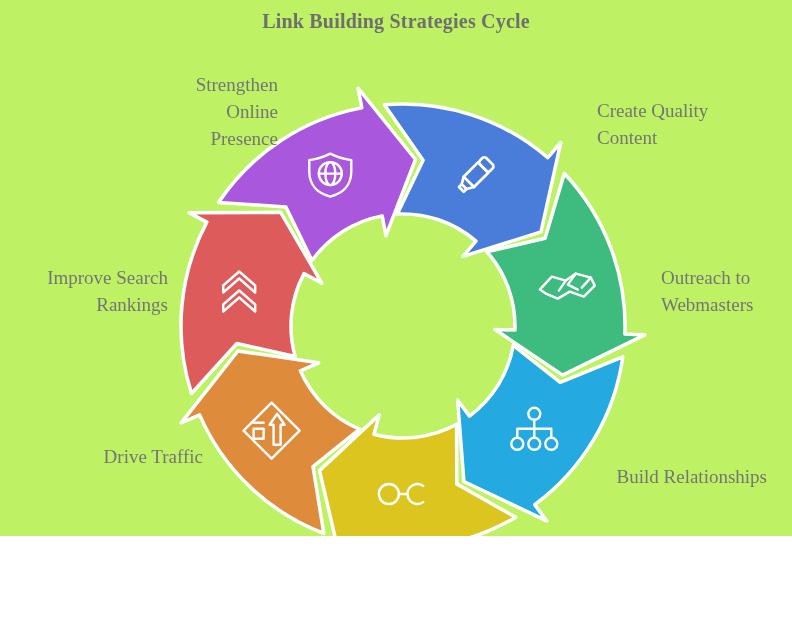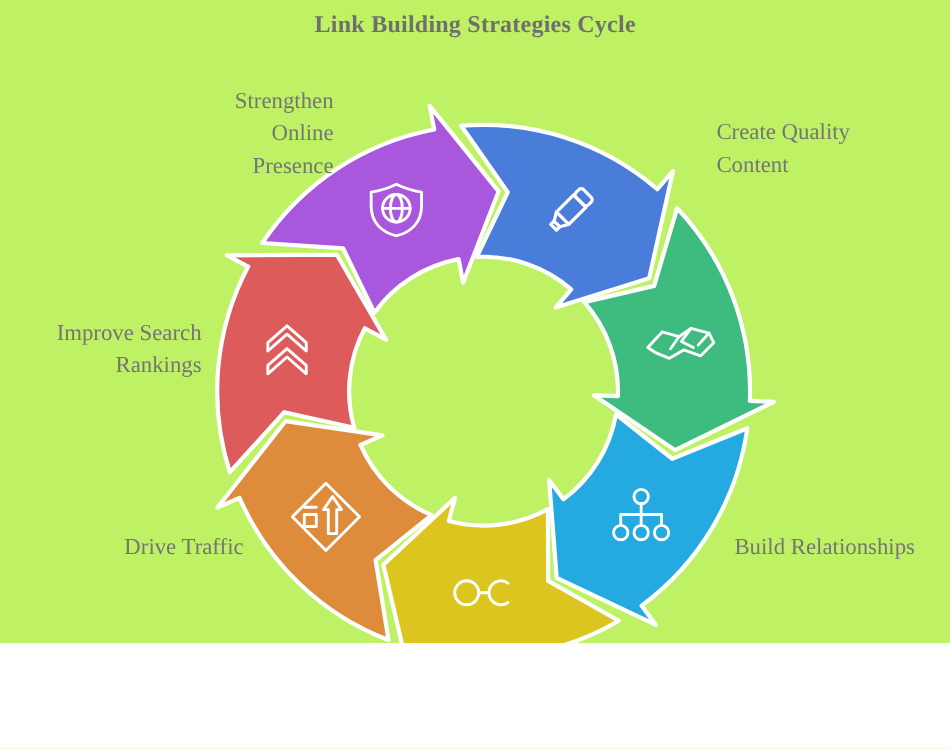--- a/index.html
+++ b/index.html
@@ -4,21 +4,21 @@
 <style>
   html,body{margin:0;padding:0;background:#fff;}
   .stage{position:relative;width:792px;height:536px;background:#bef264;overflow:hidden;
          font-family:Liberation Serif, serif;}
   .title{position:absolute;left:0;right:0;top:10px;text-align:center;
          font-size:20px;font-weight:bold;color:#6f6f6f;letter-spacing:.2px;}
   svg.cycle{position:absolute;left:0;top:0;}
   .lbl{position:absolute;font-size:19px;line-height:27px;color:#757575;}
   .lbl-0{left:556px;top:97px;width:150px;text-align:left;margin-left:41px;}
   .lbl-1{left:661px;top:264px;width:125px;text-align:left;}
-  .lbl-2{left:612px;top:443px;width:155px;text-align:left;}
+  .lbl-2{left:612px;top:463px;width:155px;text-align:right;}
   .lbl-3{left:335px;top:563px;width:145px;text-align:center;}
   .lbl-4{left:58px;top:443px;width:145px;text-align:right;}
   .lbl-5{left:18px;top:264px;width:150px;text-align:right;}
   .lbl-6{left:158px;top:71px;width:120px;text-align:right;}
 </style>
 </head>
 <body>
 
 <div class="stage">
   <div class="title">Link Building Strategies Cycle</div>
@@ -67,17 +67,18 @@
       <path d="M 218.5 202.5 A 222 222 0 0 1 361.8 107.9 L 358.1 88.2 L 415.5 159.5 L 385.9 235.6 L 382.2 215.9 A 112 112 0 0 0 312.0 260.6 L 285.9 206.9 Z" fill="#A957DC" stroke="#ffffff" stroke-width="3.5" stroke-linejoin="round"></path>
       <g transform="translate(330.3,174.6)" fill="none" stroke="#ffffff" stroke-width="2.4" stroke-linecap="round" stroke-linejoin="round">
         <path d="M0,-21 C7,-17.5 14,-15.5 21,-14.5 L21,-3 C21,11 12,19 0,22 C-12,19 -21,11 -21,-3 L-21,-14.5 C-14,-15.5 -7,-17.5 0,-21 Z"></path>
         <circle cx="0" cy="-1" r="11.5"></circle>
         <line x1="-11.5" y1="-1" x2="11.5" y2="-1"></line>
         <ellipse cx="0" cy="-1" rx="5" ry="11.5"></ellipse>
       </g>
     </svg>
 
   <div class="lbl lbl-0">Create Quality Content</div>
+  <div class="lbl lbl-1">Outreach to Webmasters</div>
   <div class="lbl lbl-2">Build Relationships</div>
   <div class="lbl lbl-4">Drive Traffic</div>
   <div class="lbl lbl-5">Improve Search Rankings</div>
   <div class="lbl lbl-6">Strengthen Online Presence</div>
 </div>
 
 </body></html>

